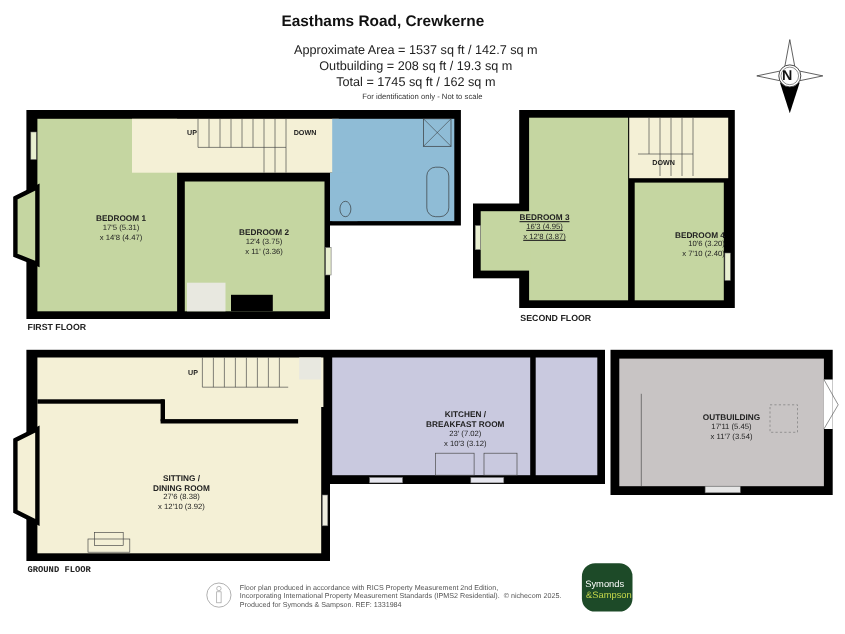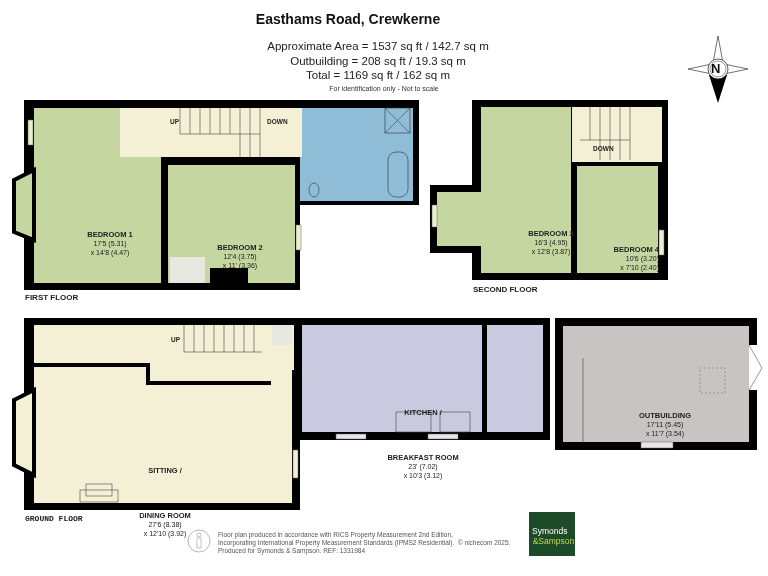--- a/index.html
+++ b/index.html
@@ -2,35 +2,35 @@
 <html><head>
 <meta charset="utf-8">
 <style>
   html,body{margin:0;padding:0;background:#fff;}
   body{width:768px;height:576px;position:relative;overflow:hidden;font-family:"Liberation Sans",sans-serif;color:#222;}
   .title{position:absolute;left:0;width:696px;top:11px;text-align:center;font-weight:bold;font-size:14px;color:#111;}
   .sub{position:absolute;left:16px;width:724px;text-align:center;font-size:11.5px;color:#222;}
   .note{position:absolute;left:0;width:768px;top:85px;text-align:center;font-size:7px;color:#333;}
   .floorlabel{position:absolute;font-size:8px;font-weight:bold;color:#222;}
   .room-label{position:absolute;text-align:center;font-size:7px;color:#222;line-height:9px;}
-  .room-label b{display:block;font-size:7.5px;margin-top:36px;}
+  .room-label b{display:block;font-size:7.5px;}
   svg{position:absolute;left:0;top:0;}
   .footer{position:absolute;left:267px;top:534px;font-size:6.5px;color:#555;line-height:8px;}
-  .brand{position:absolute;left:529px;top:512px;width:46px;height:44px;background:#1d4a28;color:#fff;font-size:8.5px;line-height:10px;padding:14px 0 4px 3px;box-sizing:border-box;}
+  .brand{position:absolute;left:529px;top:512px;width:46px;height:44px;background:#1d4a28;color:#fff;font-size:8.5px;line-height:10px;padding:14px 0 4px 3px;box-sizing:border-box;border-radius:12px;}
   .brand span{display:block;}
   .brand .amp{color:#c5d74b;text-align:center;}
   .stair-lbl{position:absolute;font-size:6.5px;font-weight:bold;color:#222;}
 </style>
 </head>
 <body>
 
 <div class="title">Easthams Road, Crewkerne</div>
 <div class="sub" style="top:40px">Approximate Area = 1537 sq ft / 142.7 sq m</div>
 <div class="sub" style="top:55px">Outbuilding = 208 sq ft / 19.3 sq m</div>
-<div class="sub" style="top:69px">Total = 1169 sq ft / 162 sq m</div>
+<div class="sub" style="top:69px">Total = 1745 sq ft / 162 sq m</div>
 <div class="note">For identification only - Not to scale</div>
 
 <svg width="768" height="576" style="pointer-events:none">
   <g transform="translate(718,69)">
     <polygon points="0,-33 5,-6 0,0 -5,-6" fill="#fff" stroke="#333" stroke-width="0.7"></polygon>
     <polygon points="-30,0 -6,-5 0,0 -6,5" fill="#fff" stroke="#333" stroke-width="0.7"></polygon>
     <polygon points="30,0 6,-5 0,0 6,5" fill="#fff" stroke="#333" stroke-width="0.7"></polygon>
     <polygon points="-9,6 9,6 0,34" fill="#000"></polygon>
     <circle r="10" fill="#fff" stroke="#333" stroke-width="0.8"></circle>
     <circle r="8" fill="none" stroke="#333" stroke-width="0.5"></circle>
@@ -150,21 +150,21 @@
 <div class="room-label" style="left:60px;top:194px;width:100px;">
   <b>BEDROOM 1</b>
   <span>17'5 (5.31)</span><br>
   <span>x 14'8 (4.47)</span>
 </div>
 <div class="room-label" style="left:190px;top:207px;width:100px;text-align:center;">
   <b>BEDROOM 2</b>
   <span>12'4 (3.75)</span><br>
   <span>x 11' (3.36)</span>
 </div>
-<div class="room-label" style="left:506px;top:193px;width:90px;">
+<div class="room-label" style="left:450px;top:193px;width:90px;text-decoration:underline;">
   <b>BEDROOM 3</b>
   <span>16'3 (4.95)</span><br>
   <span>x 12'8 (3.87)</span>
 </div>
 <div class="room-label" style="left:577px;top:209px;width:82px;text-align:right;">
   <b>BEDROOM 4</b>
   <span>10'6 (3.20)</span><br>
   <span>x 7'10 (2.40)</span>
 </div>
 <div class="room-label" style="left:110px;top:430px;width:110px;">

